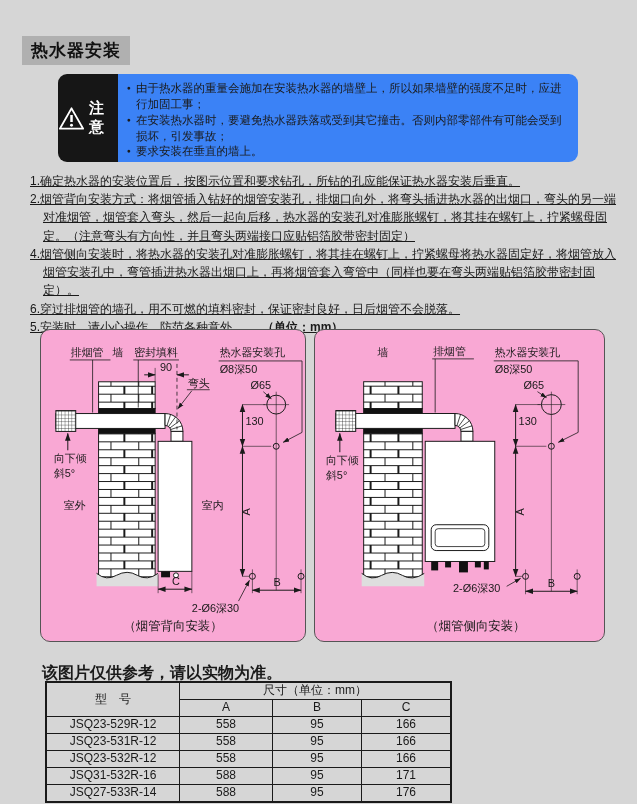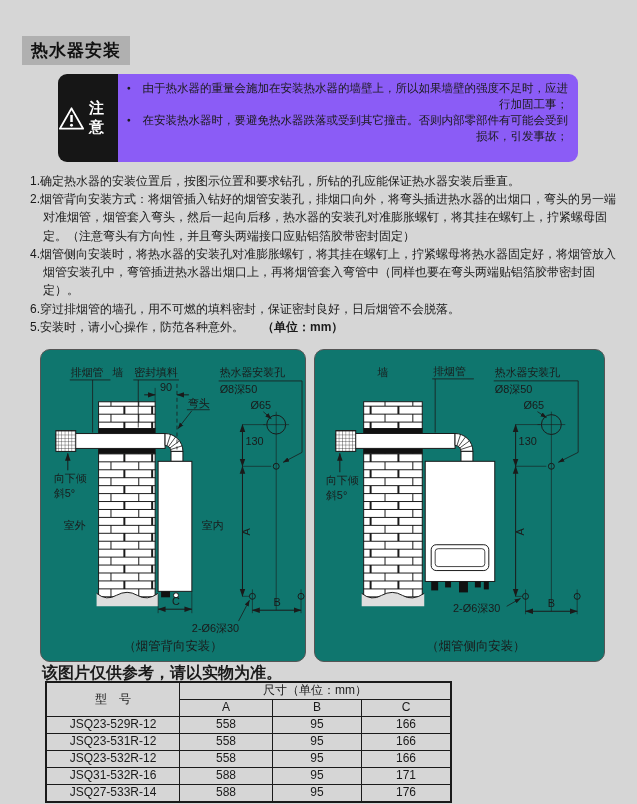--- a/index.html
+++ b/index.html
@@ -16,35 +16,35 @@
   .warning{
     position:absolute;left:58px;top:74px;width:520px;height:88px;
     display:flex;border-radius:9px;overflow:hidden;
   }
   .warning-left{
     width:60px;background:#161616;color:#fff;flex:none;
     display:flex;align-items:center;justify-content:center;gap:4px;
   }
   .warning-label{font-size:15px;font-weight:bold;}
   .warning-body{
-    flex:1;background:#8b5cf6;padding:7px 10px 5px 9px;
-    font-size:11.5px;line-height:1.38;text-align:right;
+    flex:1;background:#3b82f6;padding:7px 10px 5px 9px;
+    font-size:11.5px;line-height:1.38;
   }
   .warning-body ul{margin:0;padding:0;list-style:none;}
   .warning-body li{position:relative;padding-left:9px;}
   .warning-body li::before{content:"●";position:absolute;left:0;top:3px;font-size:6.5px;}
   .instructions{
     position:absolute;left:30px;top:172px;width:586px;
-    font-size:12px;line-height:1.52;
+    font-size:12px;line-height:1.52;text-decoration:underline;
   }
   .inst{padding-left:13px;text-indent:-13px;}
   .b{font-weight:bold;margin-left:18px;}
   .diagbox{
-    position:absolute;top:349px;height:313px;
-    background:#0f766e;border:1.5px solid #555;border-radius:10px;
+    position:absolute;top:329px;height:313px;
+    background:#f9a8d4;border:1.5px solid #555;border-radius:10px;
     box-sizing:border-box;
   }
   .diagbox svg{display:block;width:100%;height:100%;}
   #diagL{left:40px;width:266px;}
   #diagR{left:314px;width:291px;}
   svg text{font-family:"Liberation Sans","DejaVu Sans",sans-serif;font-size:11px;fill:#1a1a1a;}
   svg .cap{font-size:12.5px;}
   .note{
     position:absolute;left:42px;top:663px;
     font-size:16px;font-weight:bold;
@@ -71,20 +71,21 @@
       <polygon points="14,2 26,23 2,23" fill="none" stroke="#fff" stroke-width="2" stroke-linejoin="round"></polygon>
       <line x1="14" y1="9" x2="14" y2="16" stroke="#fff" stroke-width="2.6"></line>
       <circle cx="14" cy="19.5" r="1.5" fill="#fff"></circle>
     </svg>
     <span class="warning-label">注意</span>
   </div>
   <div class="warning-body">
     <ul>
       <li>由于热水器的重量会施加在安装热水器的墙壁上，所以如果墙壁的强度不足时，应进行加固工事；</li>
       <li>在安装热水器时，要避免热水器跌落或受到其它撞击。否则内部零部件有可能会受到损坏，引发事故；</li>
+      <li>要求安装在垂直的墙上。</li>
     </ul>
   </div>
 </div>
 
 <div class="instructions">
   <div class="inst">1.确定热水器的安装位置后，按图示位置和要求钻孔，所钻的孔应能保证热水器安装后垂直。</div>
   <div class="inst">2.烟管背向安装方式：将烟管插入钻好的烟管安装孔，排烟口向外，将弯头插进热水器的出烟口，弯头的另一端对准烟管，烟管套入弯头，然后一起向后移，热水器的安装孔对准膨胀螺钉，将其挂在螺钉上，拧紧螺母固定。（注意弯头有方向性，并且弯头两端接口应贴铝箔胶带密封固定）</div>
   <div class="inst">4.烟管侧向安装时，将热水器的安装孔对准膨胀螺钉，将其挂在螺钉上，拧紧螺母将热水器固定好，将烟管放入烟管安装孔中，弯管插进热水器出烟口上，再将烟管套入弯管中（同样也要在弯头两端贴铝箔胶带密封固定）。</div>
   <div class="inst">6.穿过排烟管的墙孔，用不可燃的填料密封，保证密封良好，日后烟管不会脱落。</div>
   <div class="inst"><span>5.安装时，请小心操作，防范各种意外。</span><span class="b">（单位：mm）</span></div>

